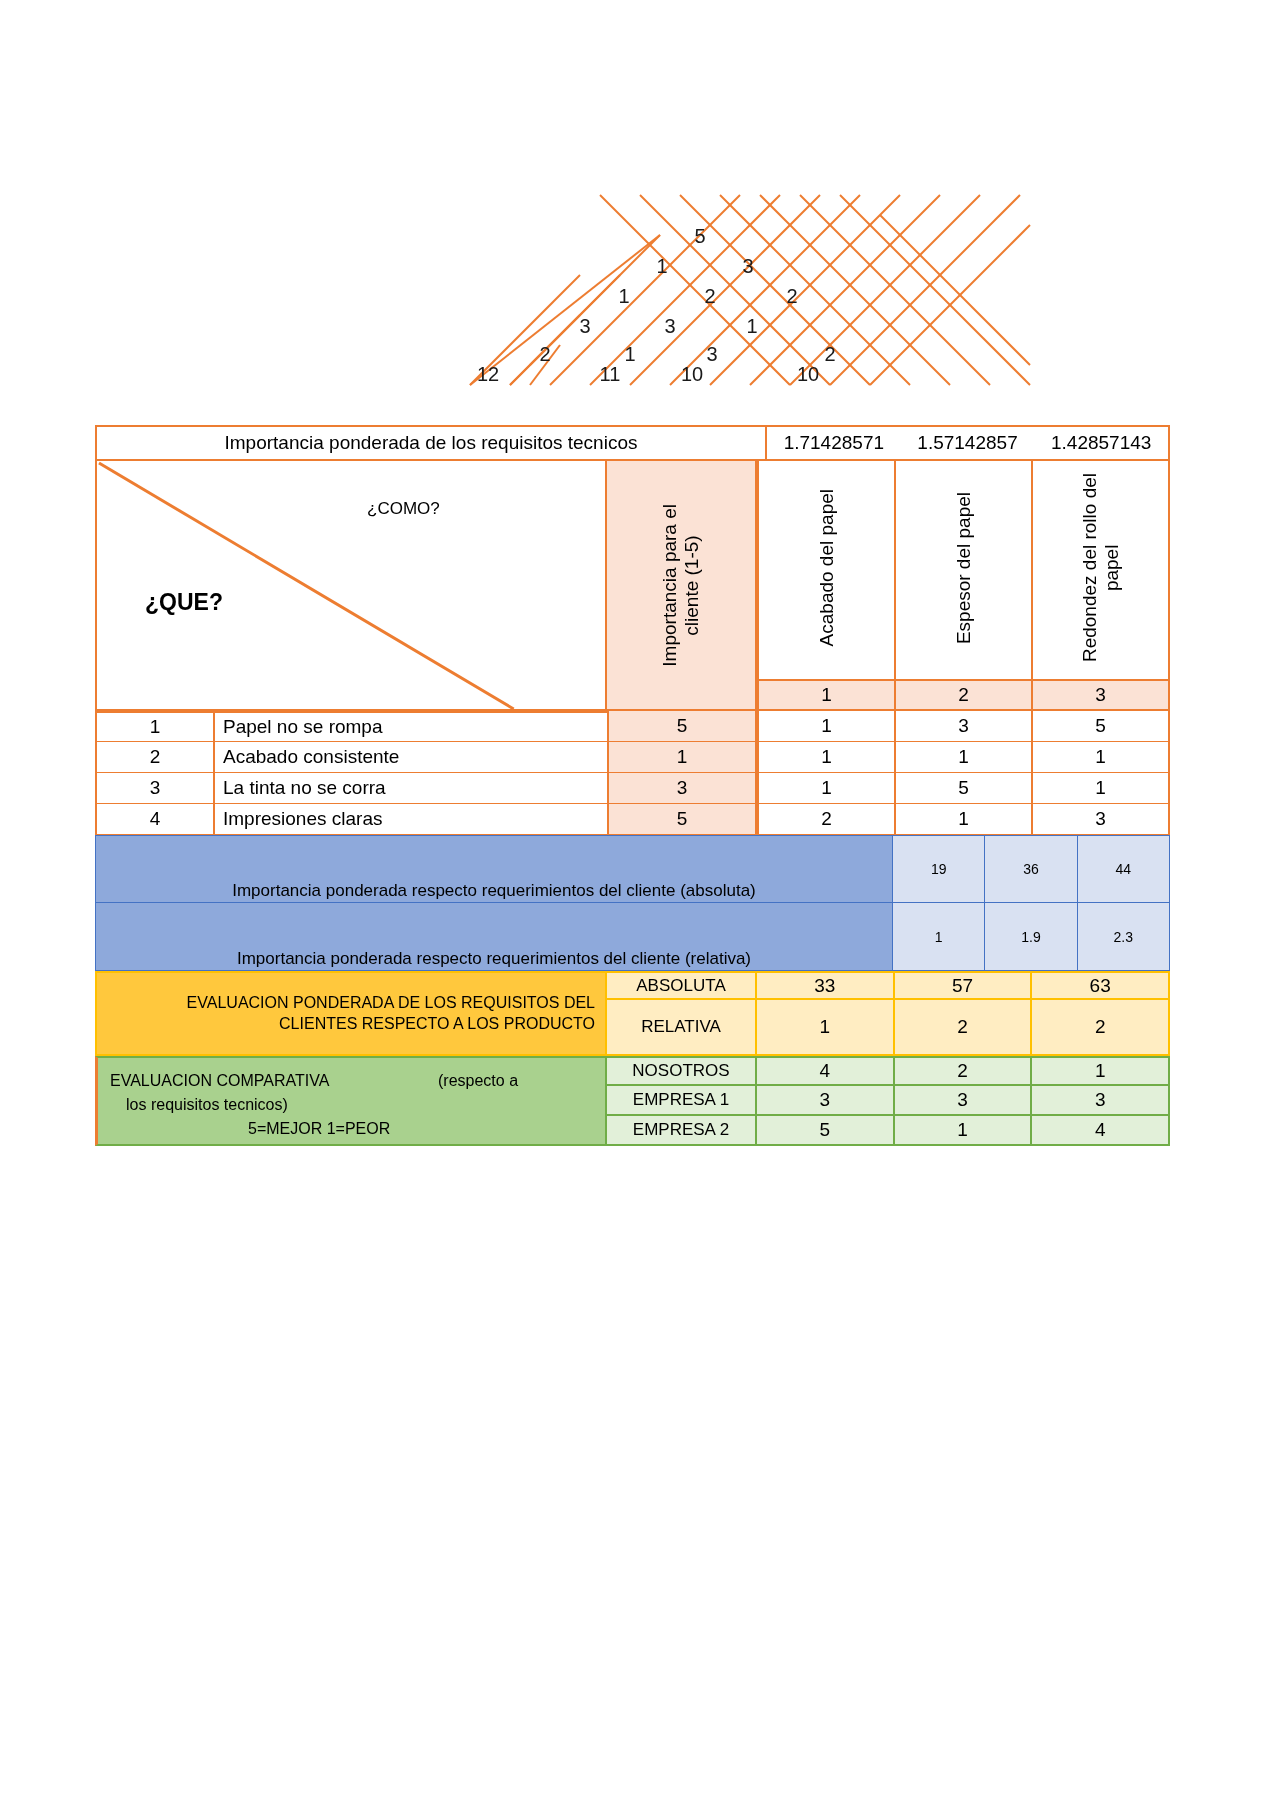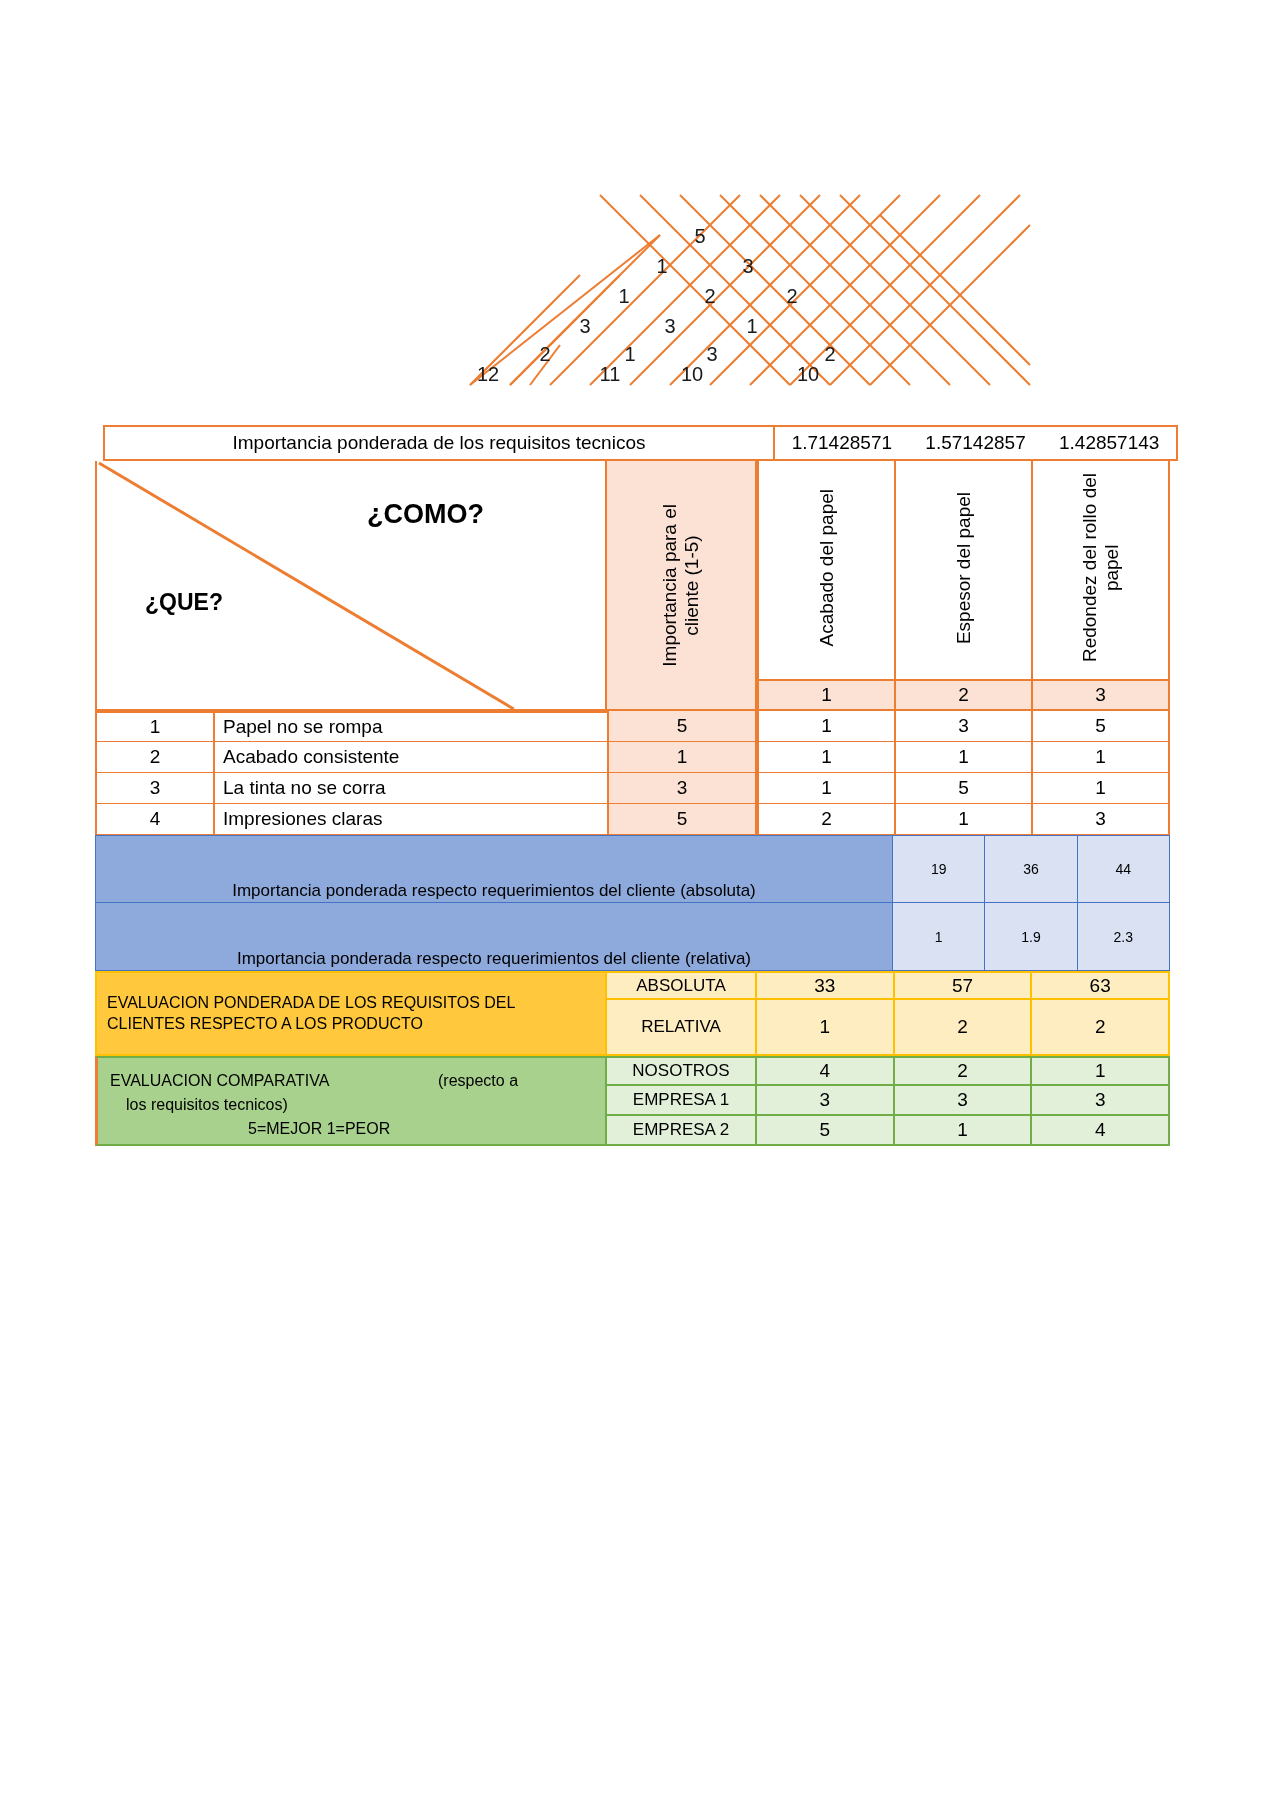--- a/index.html
+++ b/index.html
@@ -53,21 +53,20 @@
 
   
   #top-strip{
     position:absolute;
     left: 95px; top: 425px;
     width: 1075px; height: 36px;
     border: 2.5px solid var(--orange);
     box-sizing: border-box;
     display: flex;
     background: #fff;
-    margin-left: 8px;
   }
   #top-strip .ts-label{
     width: 670px;
     display:flex; align-items:center; justify-content:center;
     font-size: 19px;
     border-right: 2.5px solid var(--orange);
     box-sizing: border-box;
   }
   #top-strip .ts-vals{
     flex: 1; display:flex;
@@ -92,21 +91,21 @@
     border: 2.5px solid var(--orange);
     border-top: none;
     box-sizing: border-box;
     background: #fff;
   }
   #quecomo svg.diag{
     position:absolute; left:0; top:0; width:100%; height:100%;
   }
   #lbl-como{
     position:absolute; left: 270px; top: 38px;
-    font-size: 27px; font-weight: bold;
+    font-size: 17px; font-weight: normal;
   }
   #lbl-que{
     position:absolute; left: 48px; top: 128px;
     font-size: 23px; font-weight: bold;
   }
   #imp-cliente{
     width: 150px;
     border: 2.5px solid var(--orange);
     border-top: none;
     border-left: none;
@@ -253,21 +252,21 @@
     height: 85px;
     display:flex;
     box-sizing: border-box;
   }
   #yellow-block .yl-label{
     width: 512px;
     background: var(--yellow);
     border: 2px solid var(--yellow-bd);
     box-sizing: border-box;
     display:flex; align-items:center; justify-content:center;
-    text-align:left;
+    text-align:right;
     font-size: 16px;
     line-height: 1.3;
     padding: 5px 10px;
   }
   #yellow-block .yl-right{ flex:1; display:flex; flex-direction:column; }
   .yl-sub{ flex:1; display:flex; }
   .yl-sub .yl-sublabel{
     width: 150px;
     background: var(--yellow-lt);
     border: 2px solid var(--yellow-bd);

